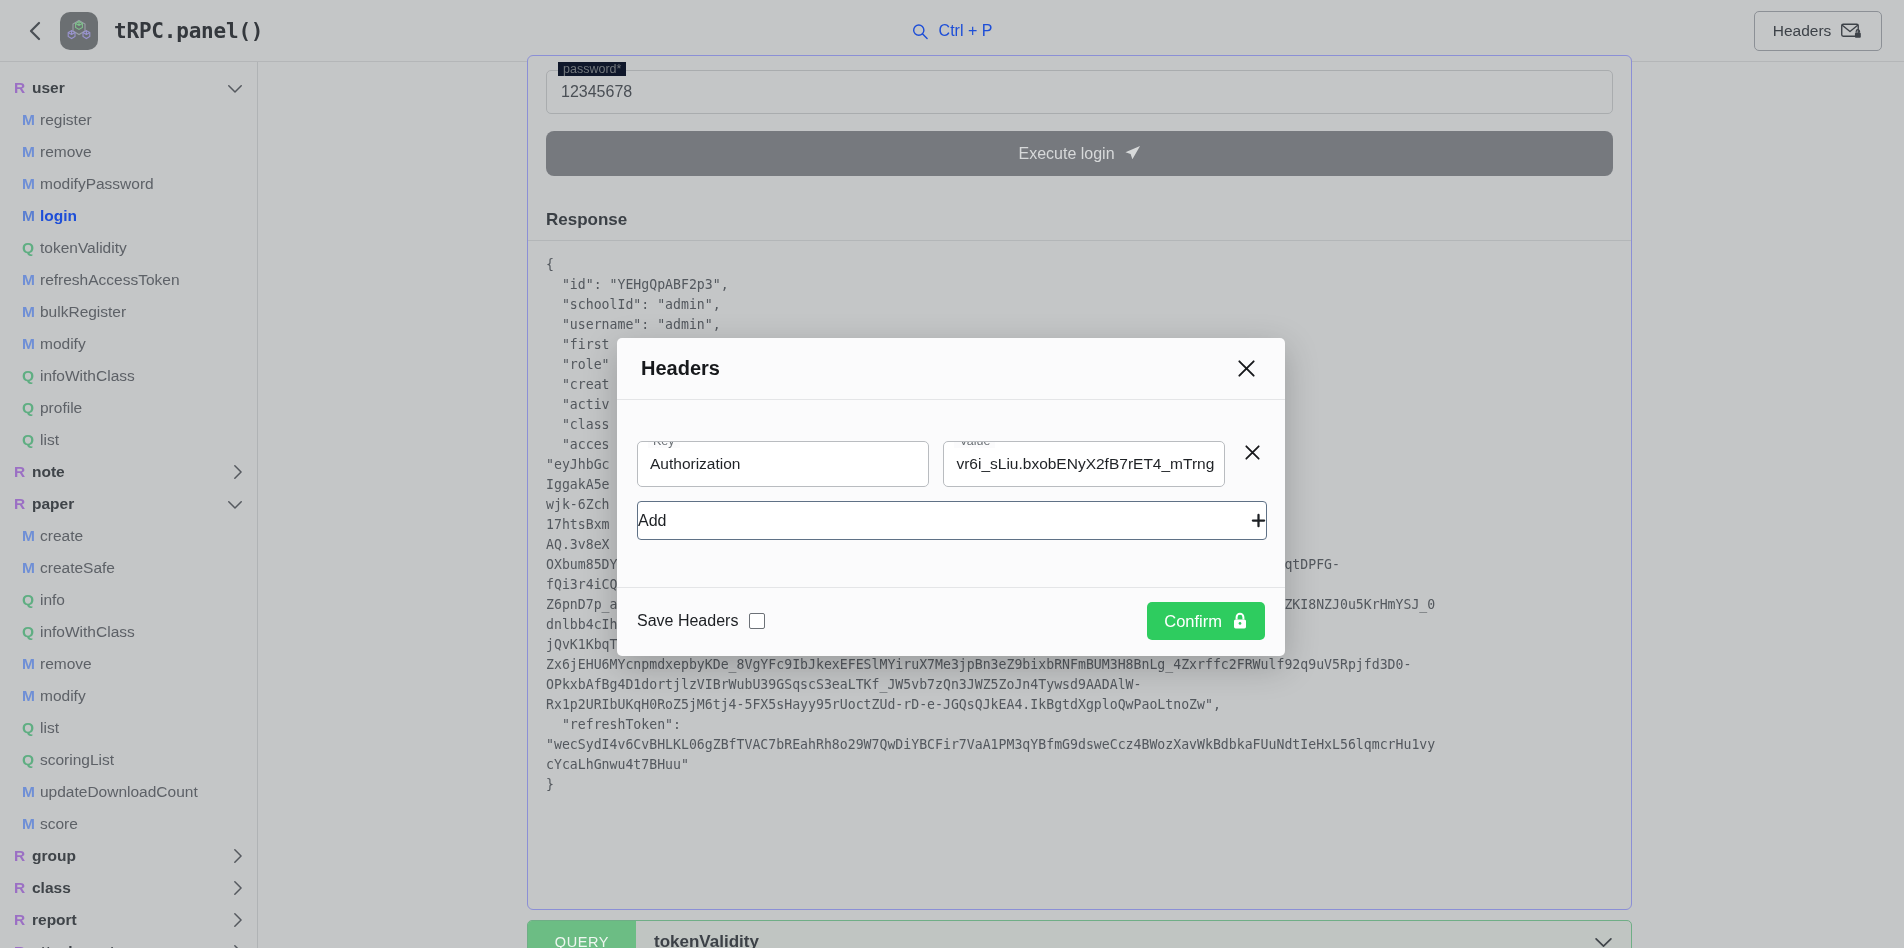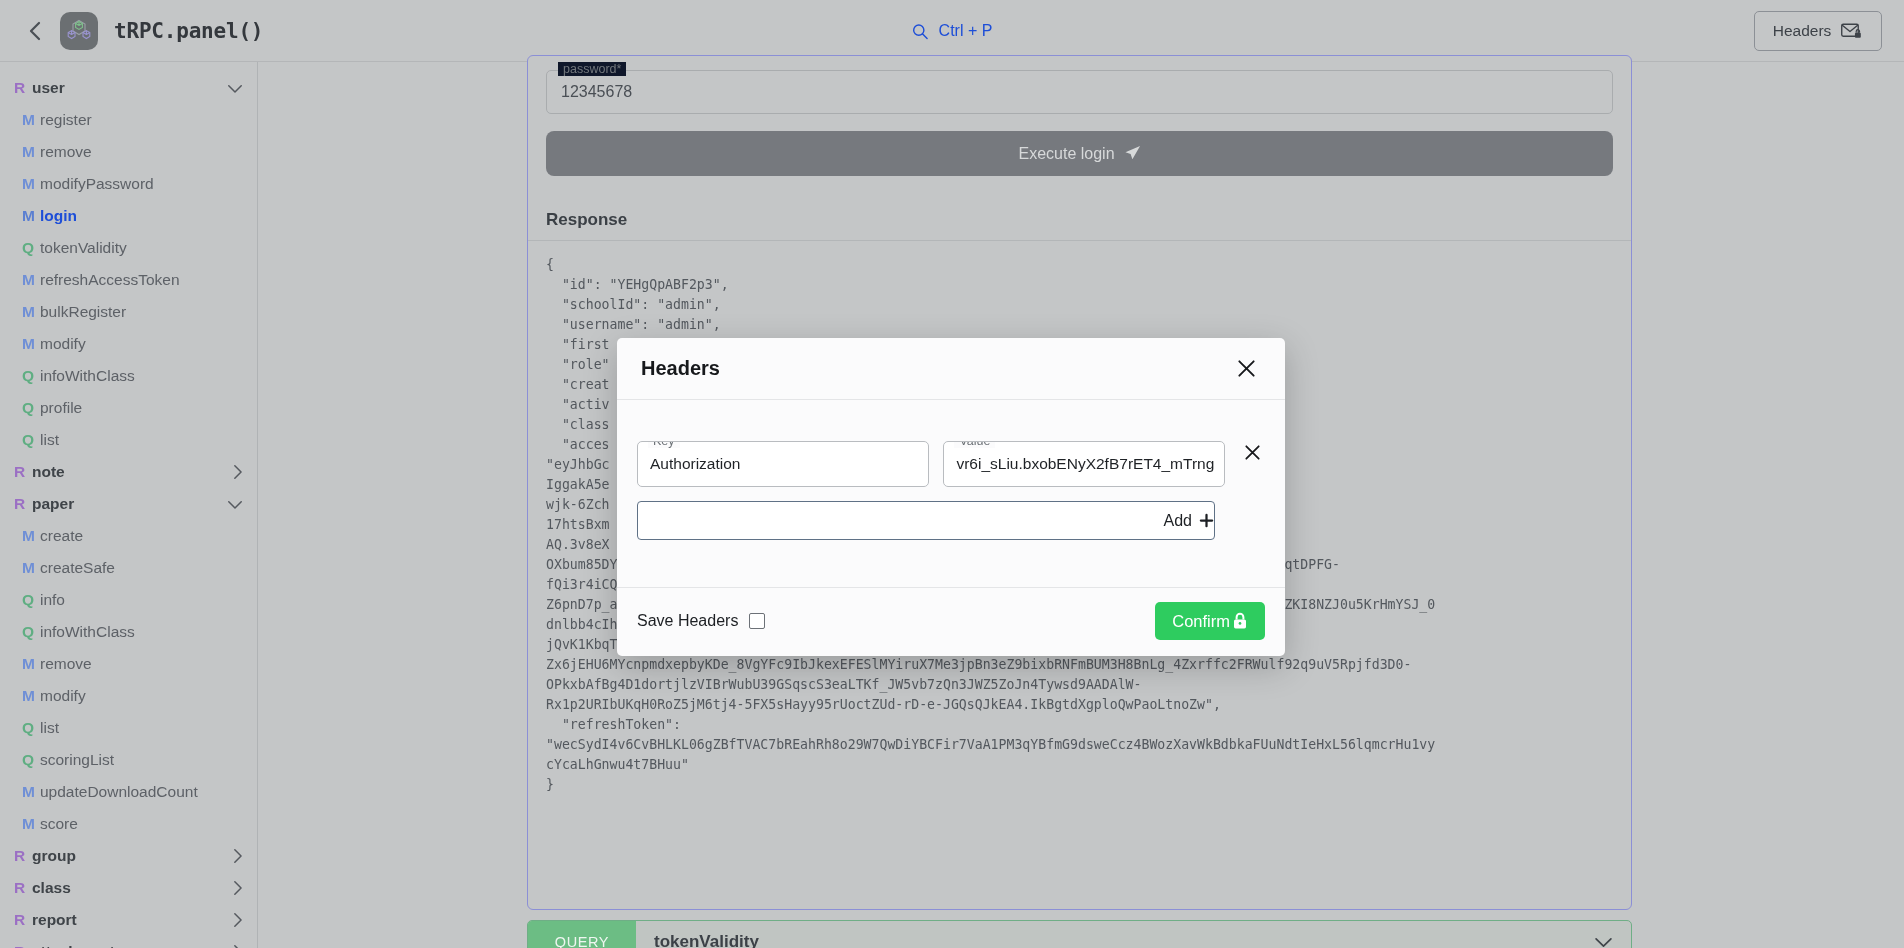--- a/index.html
+++ b/index.html
@@ -260,25 +260,25 @@
   }
   .row-del {
     width: 26px; height: 26px;
     display: flex; align-items: center; justify-content: center;
     cursor: pointer;
     color: #18191c;
     flex: none;
   }
   .add-btn {
     margin-top: 14px;
-    width: 578px; height: 39px;
+    width: 630px; height: 39px;
     border: 1px solid #5f7186;
     border-radius: 4px;
     background: #fff;
-    display: flex; align-items: center; justify-content: flex-end; gap: 7px;
+    display: flex; align-items: center; justify-content: space-between; gap: 7px;
     font-size: 16px;
     color: #1d2024;
     cursor: pointer;
   }
   .modal-foot {
     border-top: 1px solid #e4e5e7;
     padding: 14px 20px 16px 20px;
     display: flex; align-items: center; margin-top: 33px;
   }
   .save-label { font-size: 16px; color: #1c1f23; }
@@ -291,21 +291,21 @@
     cursor: pointer;
   }
   .confirm-btn {
     margin-left: auto;
     height: 38px;
     padding: 0 17px;
     border-radius: 5px;
     background: #2ecc5f;
     color: #fff;
     border: none;
-    display: flex; align-items: center; gap: 2px;
+    display: flex; align-items: center; gap: 10px;
     font-size: 16.5px;
     cursor: pointer;
   }
 </style>
 </head>
 <body>
 
 <div class="app">
 
   <div class="topbar">

